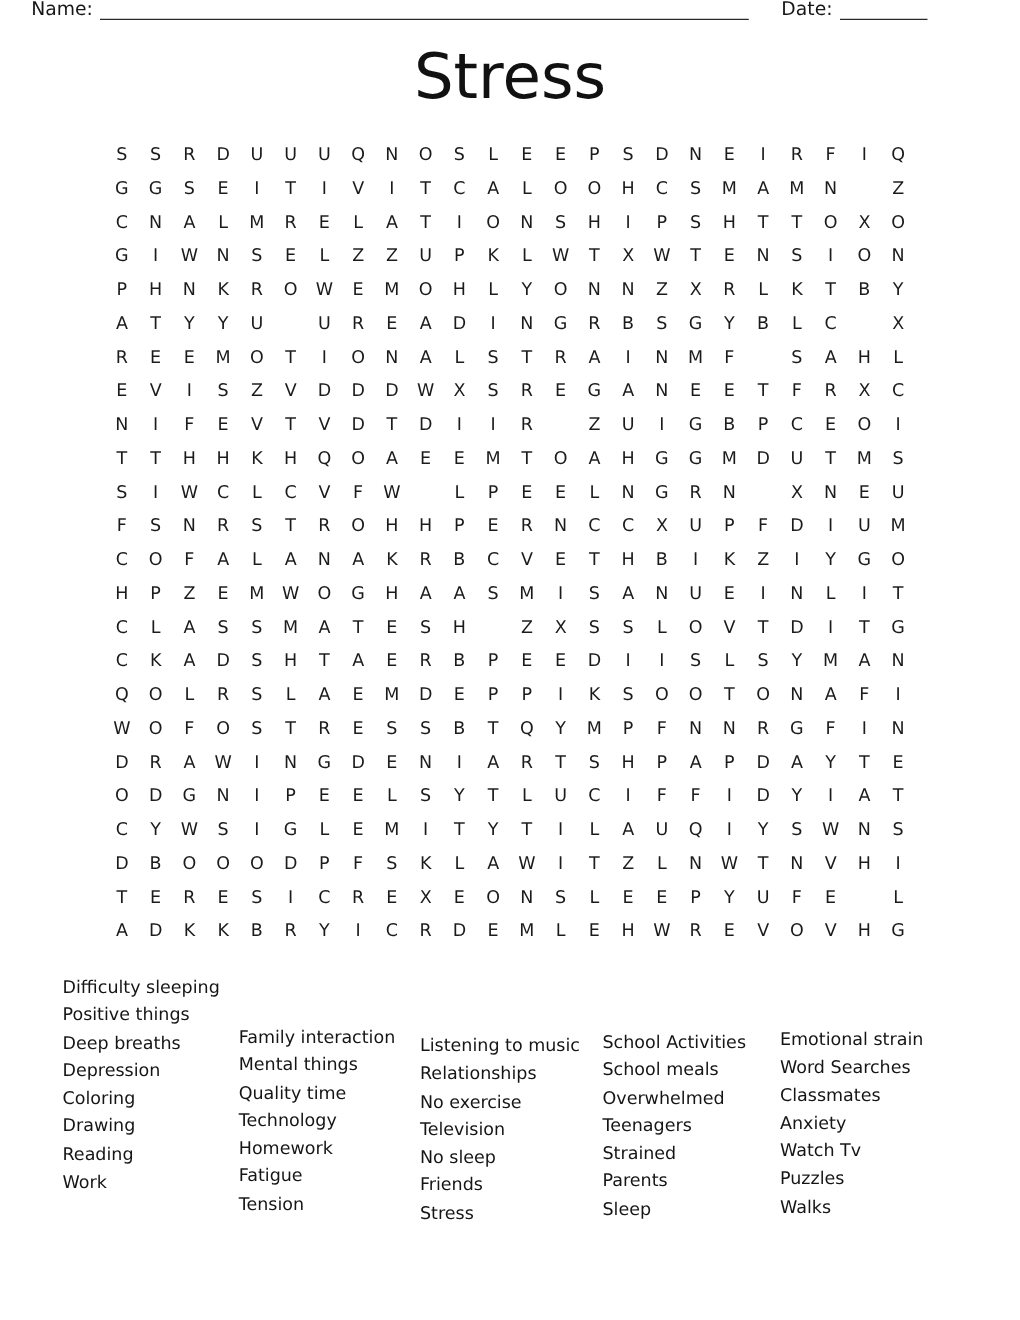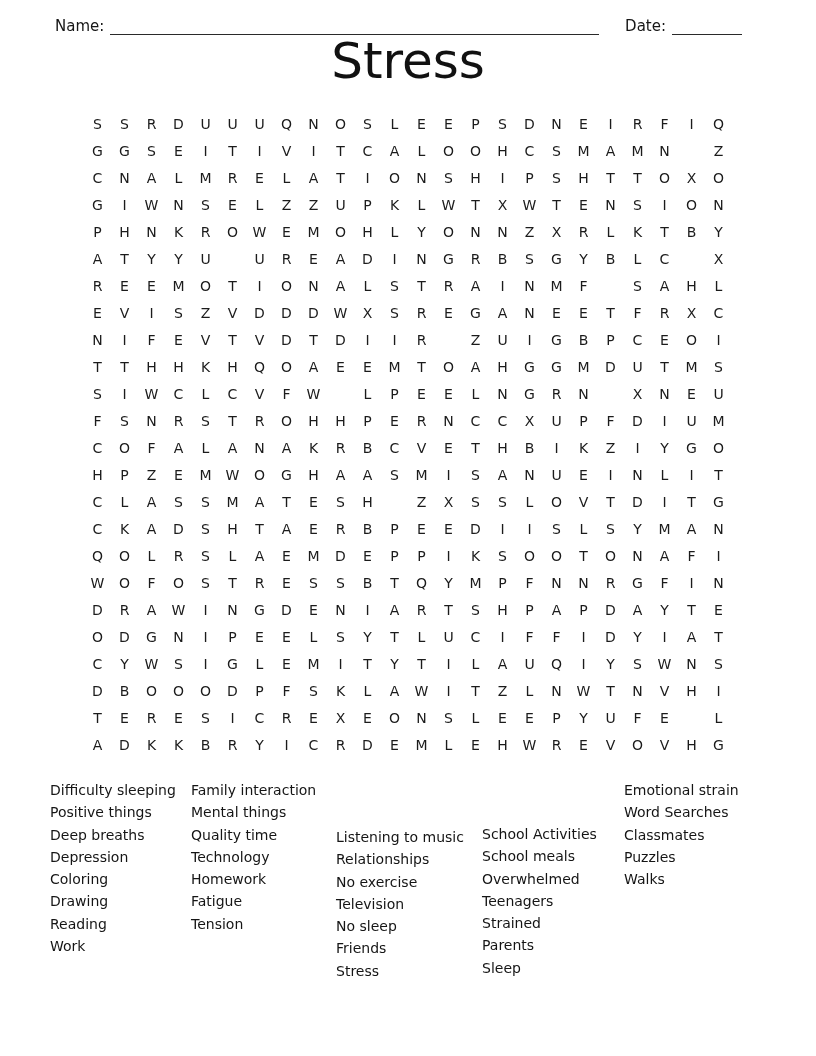--- a/index.html
+++ b/index.html
@@ -9,22 +9,22 @@
     color: #161616;
     font-family: "DejaVu Sans", "Liberation Sans", sans-serif;
     position: relative;
     overflow: hidden;
   }
   .page { position: absolute; inset: 0; }
 
   
   .header {
     position: absolute;
-    top: 0; left: 55px; right: 74px;
-    height: 35px;
+    top: 0; left: 25px; right: 74px;
+    height: 16px;
     display: flex;
     align-items: flex-end;
     font-size: 15px;
   }
   .hdr-label { line-height: 17px; white-space: nowrap; }
   .fill-line {
     border-bottom: 1.5px solid #2a2a2a;
     height: 14px;
   }
   .name-line { flex: 1; margin-left: 6px; margin-right: 26px; }
@@ -58,24 +58,24 @@
   }
 
   
   .words {
     position: absolute;
     top: 779px; left: 50px; right: 20px;
     display: flex;
   }
   .word-col { display: flex; flex-direction: column; }
   .word-col:nth-child(1) { width: 141px; }
-  .word-col:nth-child(2) { width: 145px; }
+  .word-col:nth-child(2) { width: 145px; margin-top: 40px; }
   .word-col:nth-child(3) { width: 146px; margin-top: 47px; }
   .word-col:nth-child(4) { width: 142px; margin-top: 44px; }
-  .word-col:nth-child(5) { flex: 1; }
+  .word-col:nth-child(5) { flex: 1; margin-top: 42px; }
   .word {
     font-size: 14px;
     line-height: 22.3px;
     color: #151515;
     white-space: nowrap;
   }
 </style>
 </head>
 <body>
 
@@ -704,18 +704,20 @@
         <div class="word">Overwhelmed</div>
         <div class="word">Teenagers</div>
         <div class="word">Strained</div>
         <div class="word">Parents</div>
         <div class="word">Sleep</div>
       </div>
       <div class="word-col">
         <div class="word">Emotional strain</div>
         <div class="word">Word Searches</div>
         <div class="word">Classmates</div>
+        <div class="word">Anxiety</div>
+        <div class="word">Watch Tv</div>
         <div class="word">Puzzles</div>
         <div class="word">Walks</div>
       </div>
     </div>
 
 </div>
 
 </body></html>

